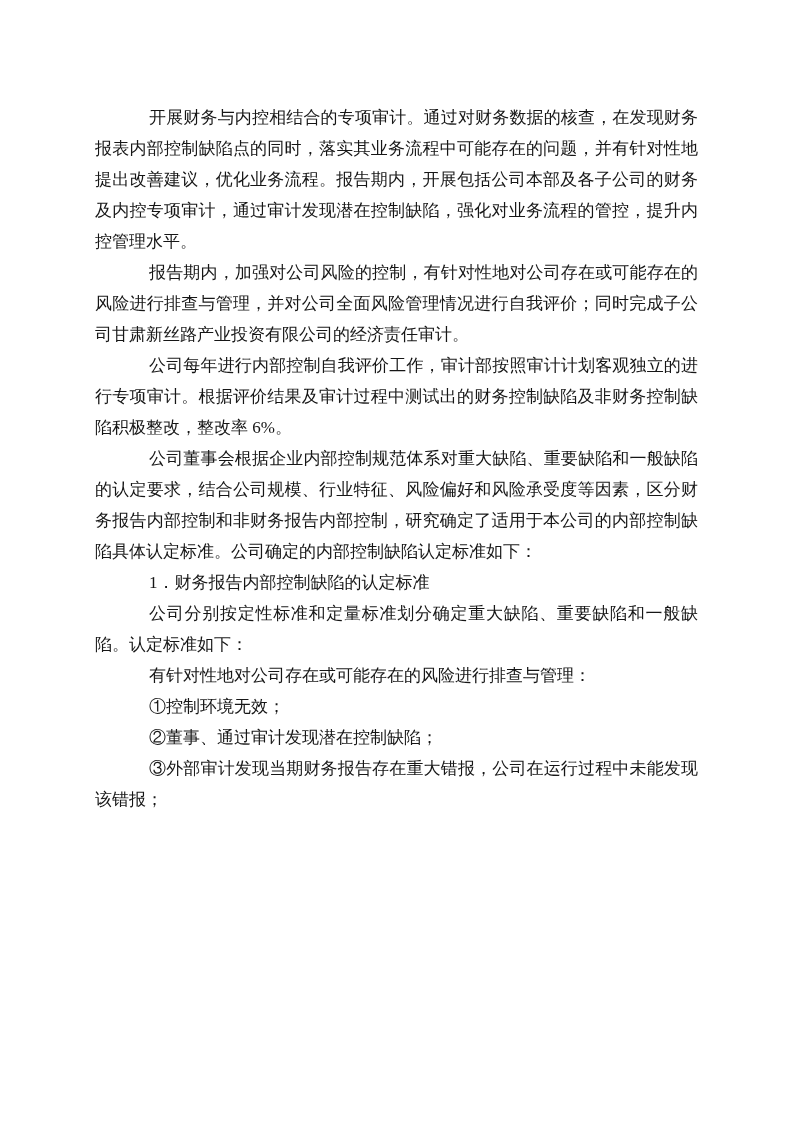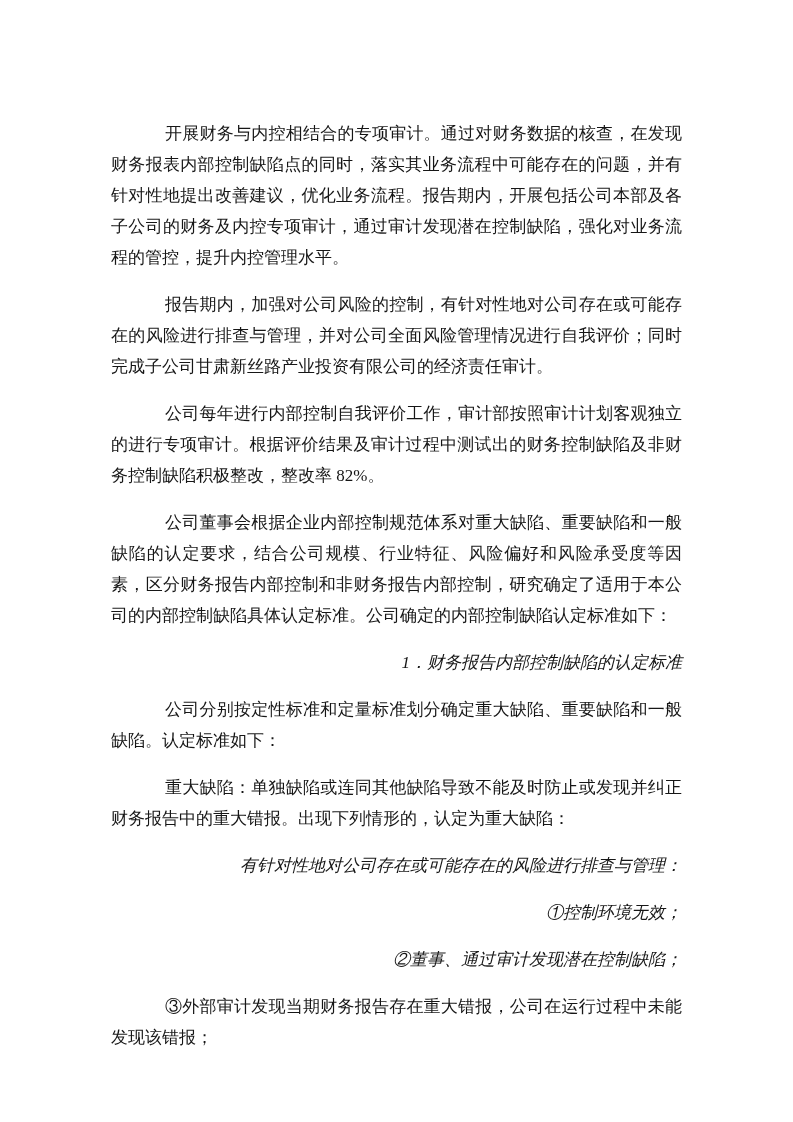--- a/index.html
+++ b/index.html
@@ -14,55 +14,53 @@
     height: 1122px;
     background: #ffffff;
     padding: 102px 95px 0 95px;
     overflow: hidden;
     font-family: "Liberation Serif", "DejaVu Serif", serif;
     font-size: 17px;
     line-height: 31px;
     color: #161616;
   }
   .page p {
-    margin: 16px;
+    margin: 0;
     padding: 0;
     text-align: justify;
     text-justify: inter-ideograph;
     text-indent: 54px;
     word-break: break-all;
   }
   .page p.plain {
-    text-align: right;
-    font-style: italic;
+    text-align: left;
   }
   .heading-title {
     font-weight: bold;
   }
 </style>
 </head>
 <body>
 
 <div class="page">
   <p>开展财务与内控相结合的专项审计。通过对财务数据的核查，在发现财务报表内部控制缺陷点的同时，落实其业务流程中可能存在的问题，并有针对性地提出改善建议，优化业务流程。报告期内，开展包括公司本部及各子公司的财务及内控专项审计，通过审计发现潜在控制缺陷，强化对业务流程的管控，提升内控管理水平。</p>
 
   <p>报告期内，加强对公司风险的控制，有针对性地对公司存在或可能存在的风险进行排查与管理，并对公司全面风险管理情况进行自我评价；同时完成子公司甘肃新丝路产业投资有限公司的经济责任审计。</p>
 
-  <p>公司每年进行内部控制自我评价工作，审计部按照审计计划客观独立的进行专项审计。根据评价结果及审计过程中测试出的财务控制缺陷及非财务控制缺陷积极整改，整改率 82%。</p>
+  <p>公司每年进行内部控制自我评价工作，审计部按照审计计划客观独立的进行专项审计。根据评价结果及审计过程中测试出的财务控制缺陷及非财务控制缺陷积极整改，整改率 6%。</p>
 
 
 
   <p>公司董事会根据企业内部控制规范体系对重大缺陷、重要缺陷和一般缺陷的认定要求，结合公司规模、行业特征、风险偏好和风险承受度等因素，区分财务报告内部控制和非财务报告内部控制，研究确定了适用于本公司的内部控制缺陷具体认定标准。公司确定的内部控制缺陷认定标准如下：</p>
 
   <p class="plain">1．财务报告内部控制缺陷的认定标准</p>
 
   <p>公司分别按定性标准和定量标准划分确定重大缺陷、重要缺陷和一般缺陷。认定标准如下：</p>
 
 
-  <p>重大缺陷：单独缺陷或连同其他缺陷导致不能及时防止或发现并纠正财务报告中的重大错报。出现下列情形的，认定为重大缺陷：</p>
 
   <p class="plain">有针对性地对公司存在或可能存在的风险进行排查与管理：</p>
 
   <p class="plain">①控制环境无效；</p>
 
   <p class="plain">②董事、通过审计发现潜在控制缺陷；</p>
 
   <p>③外部审计发现当期财务报告存在重大错报，公司在运行过程中未能发现该错报；</p>
 </div>
 

